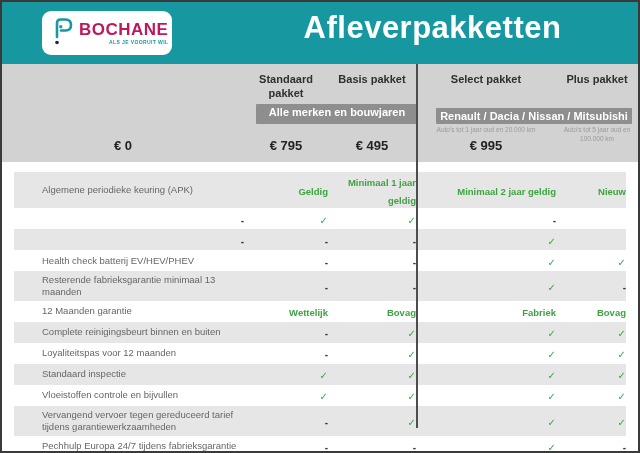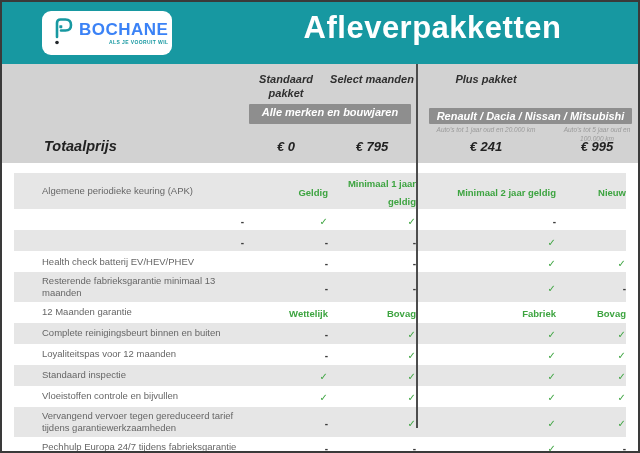--- a/index.html
+++ b/index.html
@@ -9,33 +9,33 @@
   *{box-sizing:border-box; margin:0; padding:0;}
   html,body{width:640px; height:453px;}
   body{font-family:"Liberation Sans","DejaVu Sans",sans-serif; background:#fff;}
   .frame{position:relative; width:640px; height:453px; border:2px solid var(--border); background:#fff; overflow:hidden;}
 
   
   .topbar{position:relative; height:62px; background:var(--teal);}
   .logo-box{position:absolute; left:40px; top:9px; width:130px; height:44px; background:#fff; border-radius:9px; display:flex; align-items:center; padding:4px 8px 4px 8px;}
   .logo-icon{flex:0 0 auto; margin-right:3px;}
   .logo-text{position:relative; line-height:1;}
-  .brand{font-size:17px; font-weight:bold; color:#3b82f6; letter-spacing:.5px;}
+  .brand{font-size:17px; font-weight:bold; color:#be185d; letter-spacing:.5px;}
   .tagline{display:block; text-align:right; font-size:5px; font-weight:bold; color:var(--teal); letter-spacing:.4px; margin-top:2px;}
   .page-title{position:absolute; left:225px; right:0; top:8px; text-align:center; color:#fff; font-size:31px; font-weight:bold; letter-spacing:.5px;}
 
   
   .cols{display:grid;}
   .band .cols{grid-template-columns:242px 84px 88px 140px 1fr;}
   .frow{grid-template-columns:230px 84px 88px 140px 1fr;}
 
   
-  .band{background:var(--band); padding-top:8px; padding-bottom:9px;font-style:italic;}
+  .band{background:var(--band); padding-top:8px; padding-bottom:9px;}
   .col-title{font-size:11px; font-weight:bold; color:var(--dark); text-align:center; line-height:14px;}
-  .badges{margin-top:4px;}
+  .badges{margin-top:4px;padding-left:7px;}
   .badge{grid-column:span 2; background:var(--badge); color:#fff; font-size:11px; font-weight:bold; text-align:center; padding:2px 0; border-radius:1px;}
   .badge.left{margin:0 5px;}
   .badge.right{margin:4px 6px 0 13px;}
   .notes{height:9px; margin-top:1px;}
   .note{font-size:6.5px; color:#9a9a9a; text-align:center; line-height:9px;}
   .total-row{margin-top:4px; align-items:center;}
   .total-label{font-size:14.5px; font-weight:bold; color:#222; padding-left:42px;}
   .price{font-size:13px; font-weight:bold; color:#222; text-align:center;}
 
   .gap{height:10px; background:#fff;}
@@ -72,40 +72,40 @@
         <span class="tagline">ALS JE VOORUIT WIL</span>
       </span>
     </div>
     <div class="page-title">Afleverpakketten</div>
   </div>
 
   <div class="band">
     <div class="cols">
       <div></div>
       <div class="col-title">Standaard pakket</div>
-      <div class="col-title">Select maanden</div>
+      <div class="col-title">Basis pakket</div>
+      <div class="col-title">Select pakket</div>
       <div class="col-title">Plus pakket</div>
     </div>
     <div class="cols badges">
       <div></div>
       <div class="badge left">Alle merken en bouwjaren</div>
       <div class="badge right">Renault / Dacia / Nissan / Mitsubishi</div>
     </div>
     <div class="cols notes">
       <div></div>
       <div></div>
       <div></div>
       <div class="note">Auto's tot 1 jaar oud en 20.000 km</div>
       <div class="note">Auto's tot 5 jaar oud en 100.000 km</div>
     </div>
     <div class="cols total-row">
-      <div class="total-label">Totaalprijs</div>
       <div class="price">€ 0</div>
       <div class="price">€ 795</div>
-      <div class="price">€ 241</div>
+      <div class="price">€ 495</div>
       <div class="price">€ 995</div>
     </div>
   </div>
 
   <div class="gap"></div>
 
   <div class="rows">
   <div class="frow shade">
     <div class="flabel">Algemene periodieke keuring (APK)</div>
     <div class="fcell"><span class="gval">Geldig</span></div>

